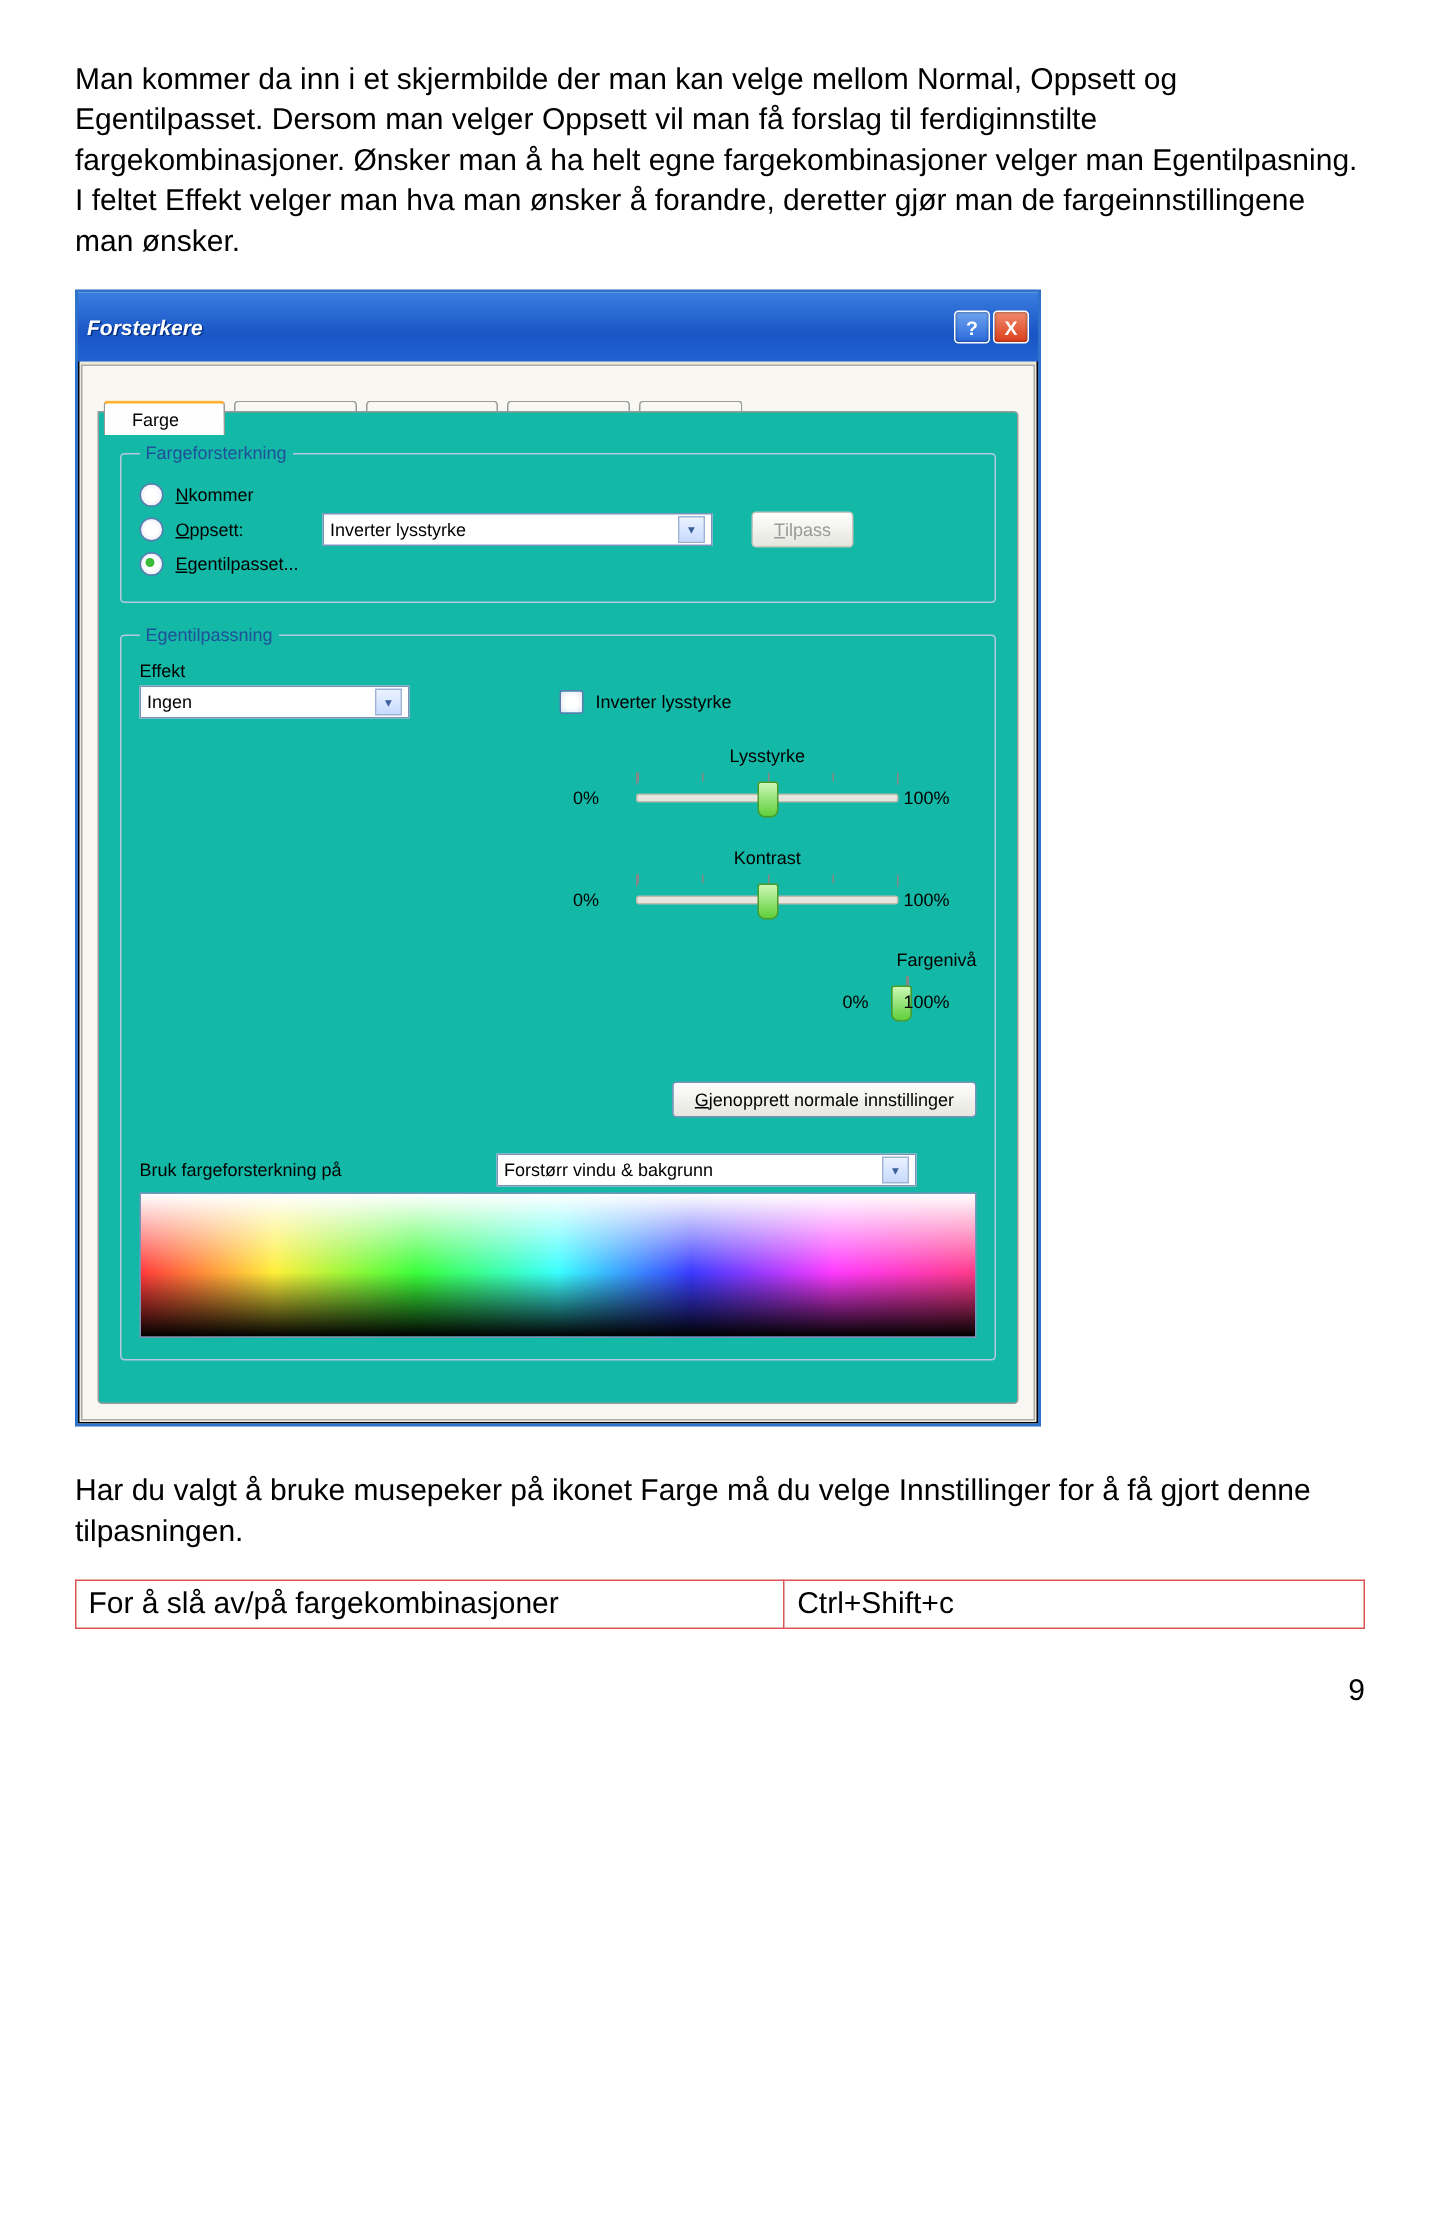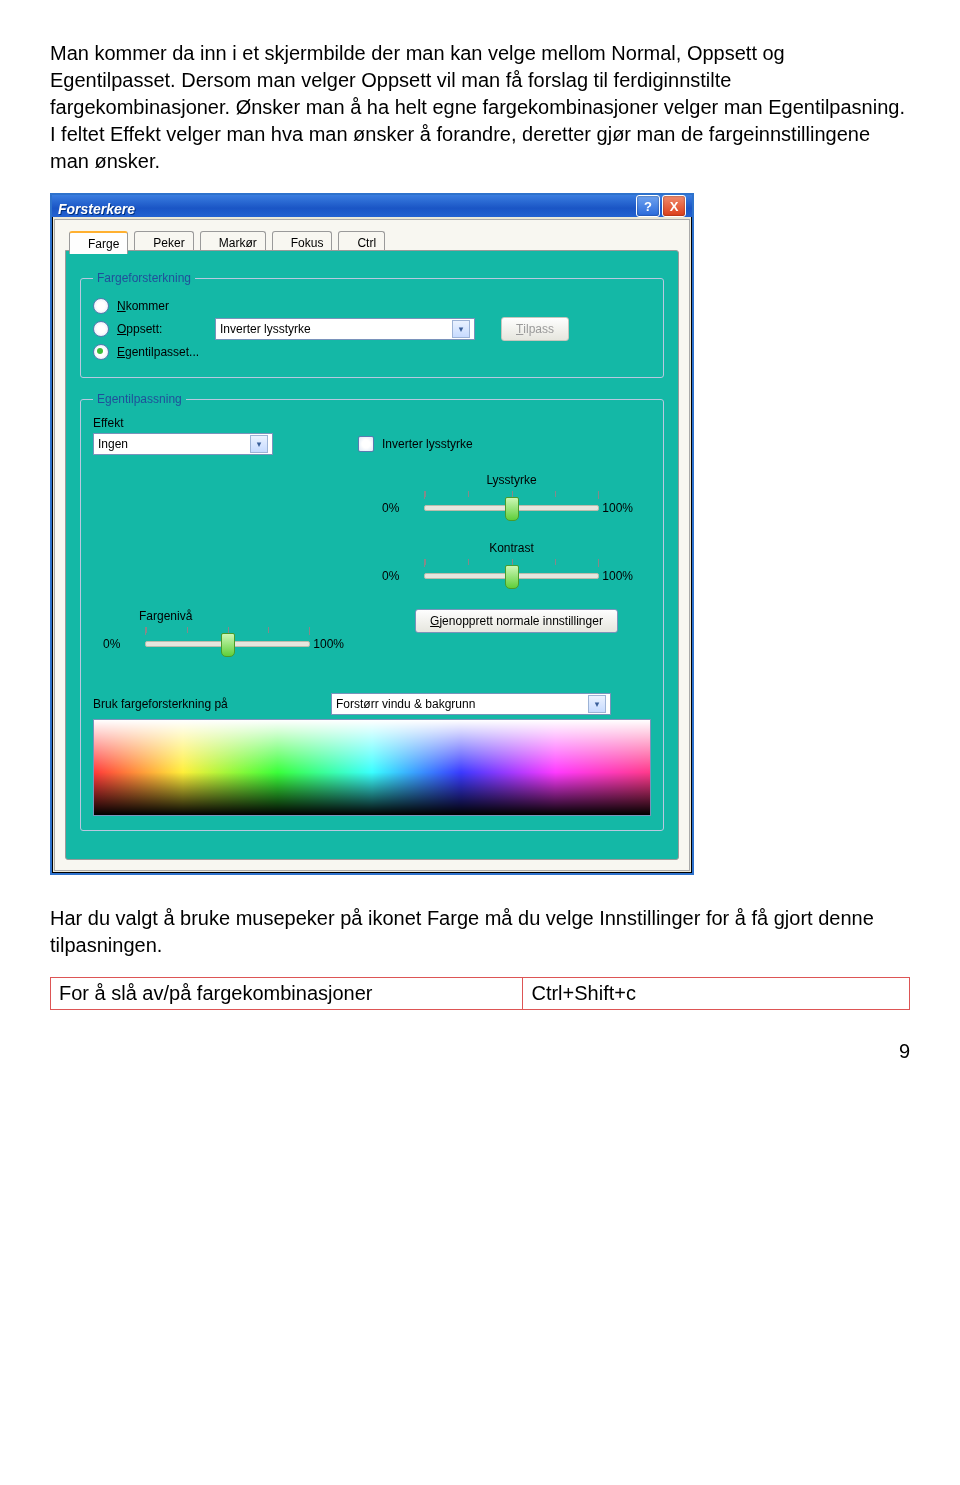--- a/index.html
+++ b/index.html
@@ -18,23 +18,23 @@
     width: 640px;
     margin: 10px 0 30px 0;
     border: 2px solid #2e72cc;
     background: #ece9d8;
     font-size: 12px;
     box-shadow: 0 0 0 1px #000 inset;
   }
   .titlebar {
     background: linear-gradient(#3a7de0, #1a55c5 60%, #2362d1);
     color: #fff;
-    padding: 0 6px;
+    padding: 12px 6px;
     display: flex;
-    align-items: flex-end;
+    align-items: center;
     font-weight: bold;
     font-size: 14px;
     font-style: italic;
   }
   .titlebar .title { flex: 1; text-shadow: 1px 1px 0 #003080; }
   .wbtn {
     width: 22px; height: 20px; margin-left: 2px;
     border: 1px solid #fff; border-radius: 3px;
     display: flex; align-items: center; justify-content: center;
     font-weight: bold; font-style: normal; font-size: 13px;
@@ -45,27 +45,27 @@
 
   .client {
     background: #f8f7f1;
     padding: 8px 10px 10px 10px;
     border: 1px solid #aaa;
     margin: 2px;
   }
 
   .tabs { display: flex; gap: 6px; margin-bottom: -1px; padding-left: 4px; }
   .tab {
-    padding: 4px 8px 3px 18px;
+    padding: 4px 30px 3px 18px;
     background: #f8f7f1;
     border: 1px solid #9a9a9a;
     border-bottom: none;
     border-radius: 3px 3px 0 0;
     position: relative;
-    top: 3px;
+    top: 15px;
   }
   .tab.active {
     background: #fefefe;
     border-top: 2px solid #ffb030;
     z-index: 2;
   }
   .tabpage {
     border: 1px solid #9a9a9a;
     border-radius: 0 3px 3px 3px;
     background: #14b8a6;
@@ -200,21 +200,21 @@
             <span class="radio checked"></span>
             <label><span class="u">E</span>gentilpasset...</label>
           </div>
         </div>
       </fieldset>
 
       <fieldset>
         <legend>Egentilpassning</legend>
         <div class="fieldbody">
 
-          <div style="display:flex; gap:25px; align-items:flex-end;">
+          <div style="display:flex; gap:40px; align-items:flex-end;">
             <div>
               <div>Effekt</div>
               <div class="combo" style="width:180px; margin-top:3px">
                 <span>Ingen</span>
                 <span class="arrow">▾</span>
               </div>
             </div>
             <div class="row" style="margin-left:60px">
               <span class="check"></span>
               <label>Inverter lysstyrke</label>
@@ -245,21 +245,21 @@
                     <span></span>
                     <span></span>
                   </div>
                 <div class="track"></div>
                 <div class="thumb" style="left:50%"></div>
                 <span class="minmax maxlab">100%</span>
               </div>
             </div>
           </div>
 
-          <div style="display:flex; gap:20px;">
+          <div style="display:flex; align-items:flex-end; gap:20px;flex-direction:column;">
             <div style="flex:1">
               <div style="margin-left:46px">Fargenivå</div>
               <div class="slider-area">
                 <span class="minmax minlab">0%</span>
                 <div class="ticks">
                     <span></span>
                     <span></span>
                     <span></span>
                   </div>
                 <div class="track"></div>

